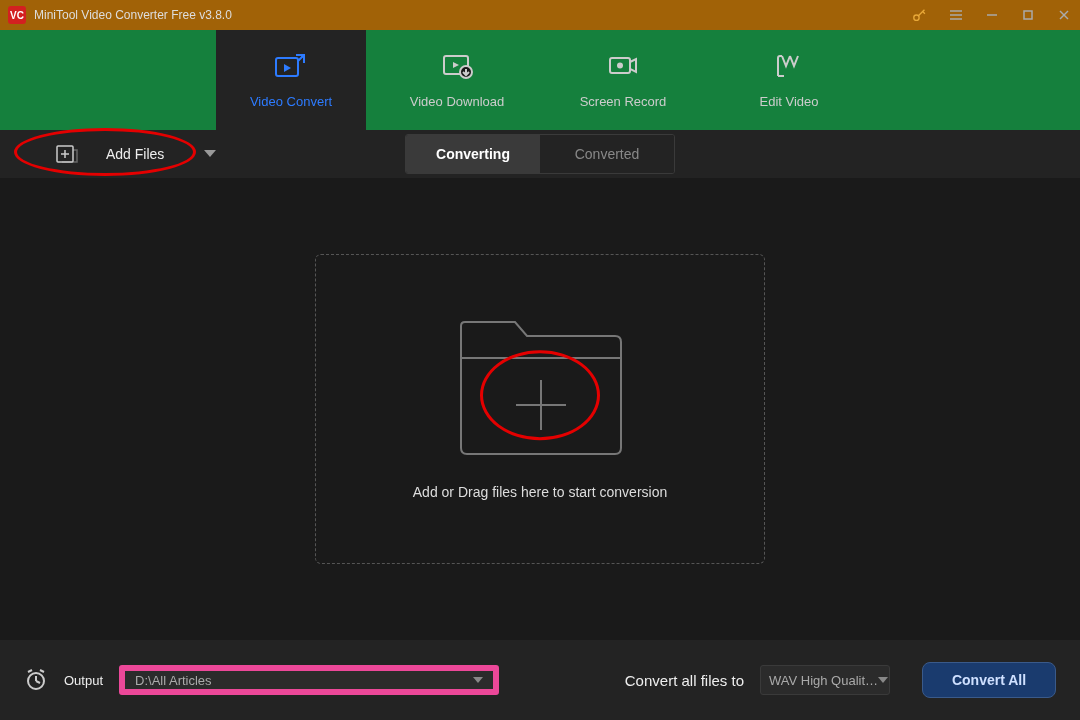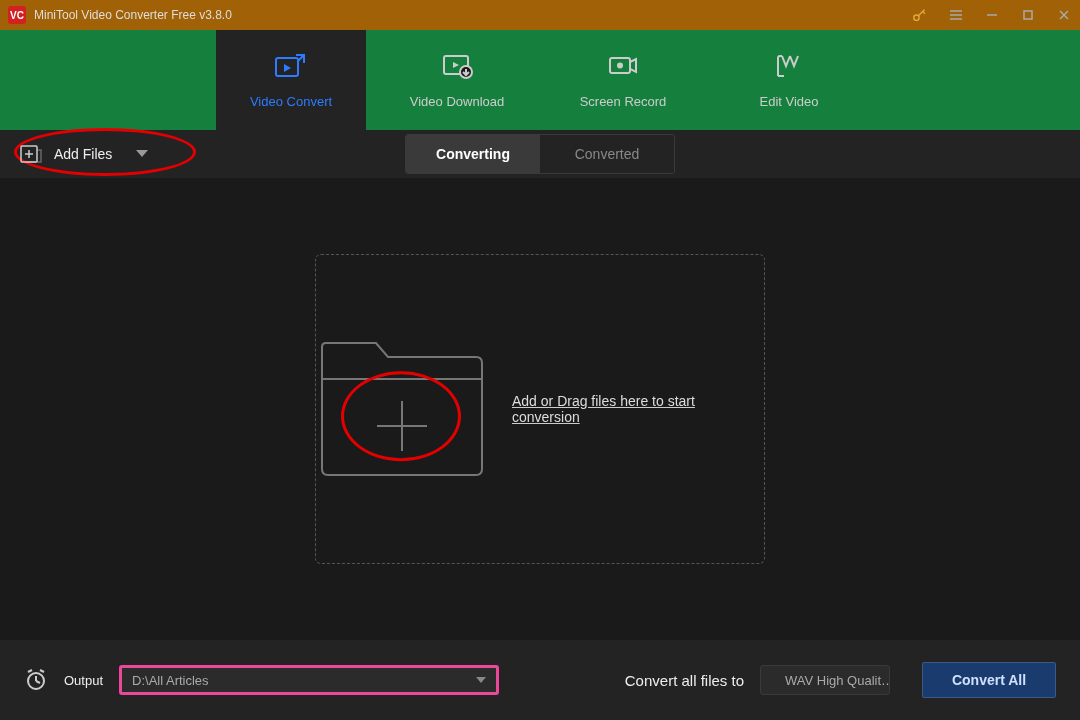--- a/index.html
+++ b/index.html
@@ -13,44 +13,44 @@
 .title-actions .ticon { width: 16px; height: 16px; display: flex; align-items: center; justify-content: center; cursor: default; }
 
 .nav { height: 100px; background: #15803d; display: flex; justify-content: center; gap: 16px; }
 .nav-item { width: 150px; display: flex; flex-direction: column; align-items: center; justify-content: center; gap: 14px; cursor: default; }
 .nav-item.active { background: #232323; }
 .nav-item .icon-wrap { height: 28px; display: flex; align-items: center; justify-content: center; }
 .nav-item .label { font-size: 13px; color: #ccc; }
 .nav-item.active .label { color: #2d7bff; }
 
 .toolbar { height: 48px; background: #232323; display: flex; align-items: center; padding: 0 20px; position: relative; }
-.add-files { display: flex; align-items: center; gap: 12px; color: #eee; font-size: 14px; position: relative; }
+.add-files { display: flex; align-items: center; gap: 28px; color: #eee; font-size: 14px; position: relative; margin-left: 36px; }
 .add-plus-box { width: 22px; height: 18px; }
 .add-caret { margin-left: 12px; }
 .circle-annot { position: absolute; border: 3px solid #e40000; border-radius: 50%; pointer-events: none; }
 .circle-annot.top { left: 14px; top: -2px; width: 182px; height: 48px; }
 
 .subtabs { position: absolute; left: 50%; transform: translateX(-50%); display: flex; border: 1px solid #3a3a3a; border-radius: 3px; overflow: hidden; }
 .subtab { width: 134px; height: 38px; display: flex; align-items: center; justify-content: center; font-size: 14px; color: #888; background: #232323; cursor: default; }
 .subtab.active { background: #3a3a3a; color: #fff; font-weight: 600; }
 
 .main { height: 462px; background: #1a1a1a; display: flex; align-items: center; justify-content: center; }
-.dropzone { width: 450px; height: 310px; border: 1px dashed #555; border-radius: 6px; display: flex; flex-direction: row; align-items: center; justify-content: center; gap: 26px; position: relative; text-decoration: underline; }
+.dropzone { width: 450px; height: 310px; border: 1px dashed #555; border-radius: 6px; display: flex; flex-direction: column; align-items: center; justify-content: center; gap: 26px; position: relative; }
 .folder-wrap { position: relative; }
 .circle-annot.mid { left: 50%; top: 50%; width: 120px; height: 90px; transform: translate(-50%, -42%); }
 .drop-text { font-size: 14px; color: #ddd; }
 
 .footer { height: 80px; background: #232323; display: flex; align-items: center; padding: 0 24px; gap: 16px; }
 .clock-icon { width: 24px; height: 24px; }
 .output-label { font-size: 13px; color: #eee; }
-.output-select { flex: 0 0 380px; height: 30px; background: #2b2b2b; border: 3px solid #ec4899; border-radius: 3px; display: flex; align-items: center; justify-content: space-between; padding: 0 10px; font-size: 13px; color: #aaa; gap: 41px; }
+.output-select { flex: 0 0 380px; height: 30px; background: #2b2b2b; border: 6px solid #ec4899; border-radius: 3px; display: flex; align-items: center; justify-content: space-between; padding: 0 10px; font-size: 13px; color: #aaa; gap: 41px; }
 .footer-spacer { flex: 1; }
 .convert-label { font-size: 15px; color: #eee; }
-.format-select { width: 130px; height: 30px; background: #2b2b2b; border: 1px solid #3a3a3a; border-radius: 3px; display: flex; align-items: center; justify-content: space-between; padding: 0 24px; font-size: 13px; color: #aaa; overflow: hidden; white-space: nowrap; }
-.convert-btn { width: 134px; height: 36px; background: #1a3b6e; border: 1px solid #3a5a8a; border-radius: 2px; display: flex; align-items: center; justify-content: center; color: #cfe0ff; font-size: 14px; font-weight: 600; margin-left: 16px; cursor: default; }
+.format-select { width: 130px; height: 30px; background: #2b2b2b; border: 1px solid #3a3a3a; border-radius: 3px; display: flex; align-items: center; justify-content: space-between; padding: 0 8px; font-size: 13px; color: #aaa; overflow: hidden; white-space: nowrap; }
+.convert-btn { width: 134px; height: 36px; background: #1a3b6e; border: 1px solid #3a5a8a; border-radius: 8px; display: flex; align-items: center; justify-content: center; color: #cfe0ff; font-size: 14px; font-weight: 600; margin-left: 16px; cursor: default; }
 
 svg { display: block; }
 </style>
 </head>
 <body>
 
 <div class="titlebar">
   <div class="logo">VC</div>
   <div class="title">MiniTool Video Converter Free v3.8.0</div>
   <div class="title-spacer"></div>

